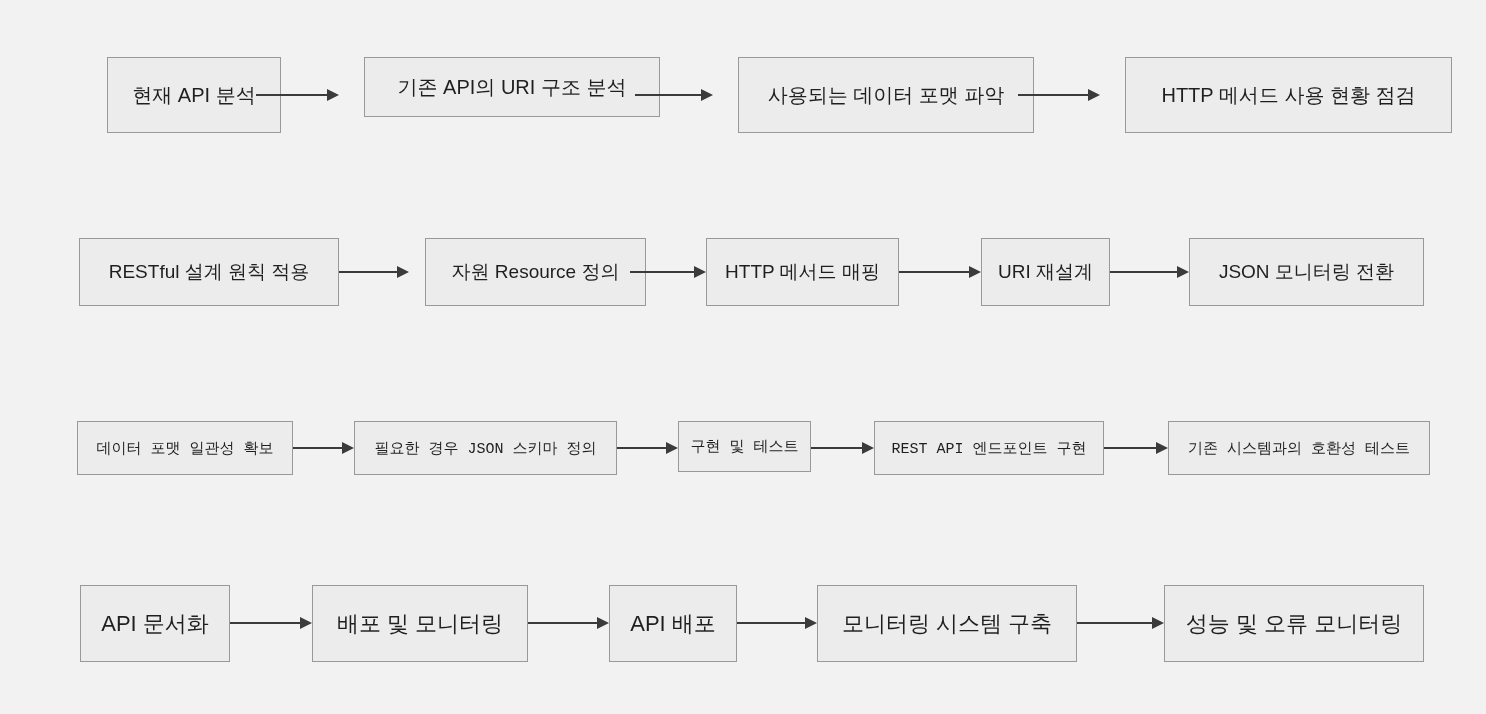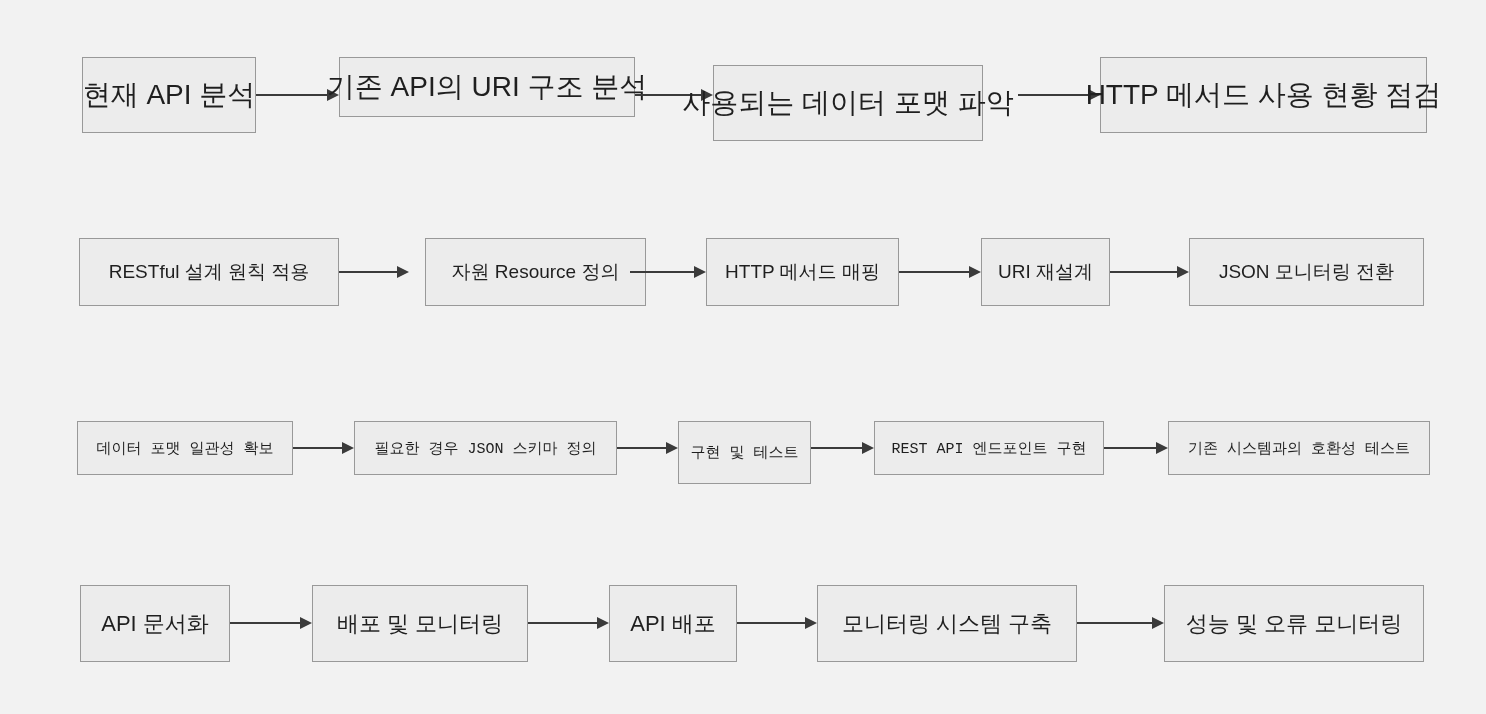--- a/index.html
+++ b/index.html
@@ -20,21 +20,21 @@
   .node{
     position:absolute;
     display:flex;align-items:center;justify-content:center;
     background:var(--node-fill);
     border:1.5px solid var(--node-border);
     color:var(--text);
     white-space:nowrap;
     box-sizing:border-box;
     text-align:center;
   }
-  .r1{font-size:28px;}
+  .r1{font-size:20px;margin-left:25px;}
   .r2{font-size:19px;}
   .r3{font-size:15px;font-family:Liberation Mono, monospace;}
   .r4{font-size:22px;}
   .arrow{position:absolute;height:12px;}
   .arrow .line{
     position:absolute;left:0;right:10px;top:4.75px;height:2.5px;
     background:var(--arrow);
   }
   .arrow .head{
     position:absolute;right:0;top:0;width:0;height:0;
@@ -52,21 +52,21 @@
   <div class="node r1" style="left:82px;top:57px;width:174px;height:76px">현재 API 분석</div>
   <div class="arrow" style="left:256px;top:89px;width:83px">
     <i class="line"></i>
     <i class="head"></i>
   </div>
   <div class="node r1" style="left:339px;top:57px;width:296px;height:60px">기존 API의 URI 구조 분석</div>
   <div class="arrow" style="left:635px;top:89px;width:78px">
     <i class="line"></i>
     <i class="head"></i>
   </div>
-  <div class="node r1" style="left:713px;top:65px;width:270px;height:76px">사용되는 데이터 포맷 파악</div>
+  <div class="node r1" style="left:713px;top:57px;width:296px;height:76px">사용되는 데이터 포맷 파악</div>
   <div class="arrow" style="left:1018px;top:89px;width:82px">
     <i class="line"></i>
     <i class="head"></i>
   </div>
   <div class="node r1" style="left:1100px;top:57px;width:327px;height:76px">HTTP 메서드 사용 현황 점검</div>
 
   <div class="node r2" style="left:79px;top:238px;width:260px;height:68px">RESTful 설계 원칙 적용</div>
   <div class="arrow" style="left:339px;top:266px;width:70px">
     <i class="line"></i>
     <i class="head"></i>
@@ -91,21 +91,21 @@
   <div class="node r3" style="left:77px;top:421px;width:216px;height:54px">데이터 포맷 일관성 확보</div>
   <div class="arrow" style="left:293px;top:442px;width:61px">
     <i class="line"></i>
     <i class="head"></i>
   </div>
   <div class="node r3" style="left:354px;top:421px;width:263px;height:54px">필요한 경우 JSON 스키마 정의</div>
   <div class="arrow" style="left:617px;top:442px;width:61px">
     <i class="line"></i>
     <i class="head"></i>
   </div>
-  <div class="node r3" style="left:678px;top:421px;width:133px;height:63px">구현 및 테스트</div>
+  <div class="node r3" style="left:678px;top:421px;width:133px;height:51px">구현 및 테스트</div>
   <div class="arrow" style="left:811px;top:442px;width:63px">
     <i class="line"></i>
     <i class="head"></i>
   </div>
   <div class="node r3" style="left:874px;top:421px;width:230px;height:54px">REST API 엔드포인트 구현</div>
   <div class="arrow" style="left:1104px;top:442px;width:64px">
     <i class="line"></i>
     <i class="head"></i>
   </div>
   <div class="node r4" style="left:80px;top:585px;width:150px;height:77px">API 문서화</div>

